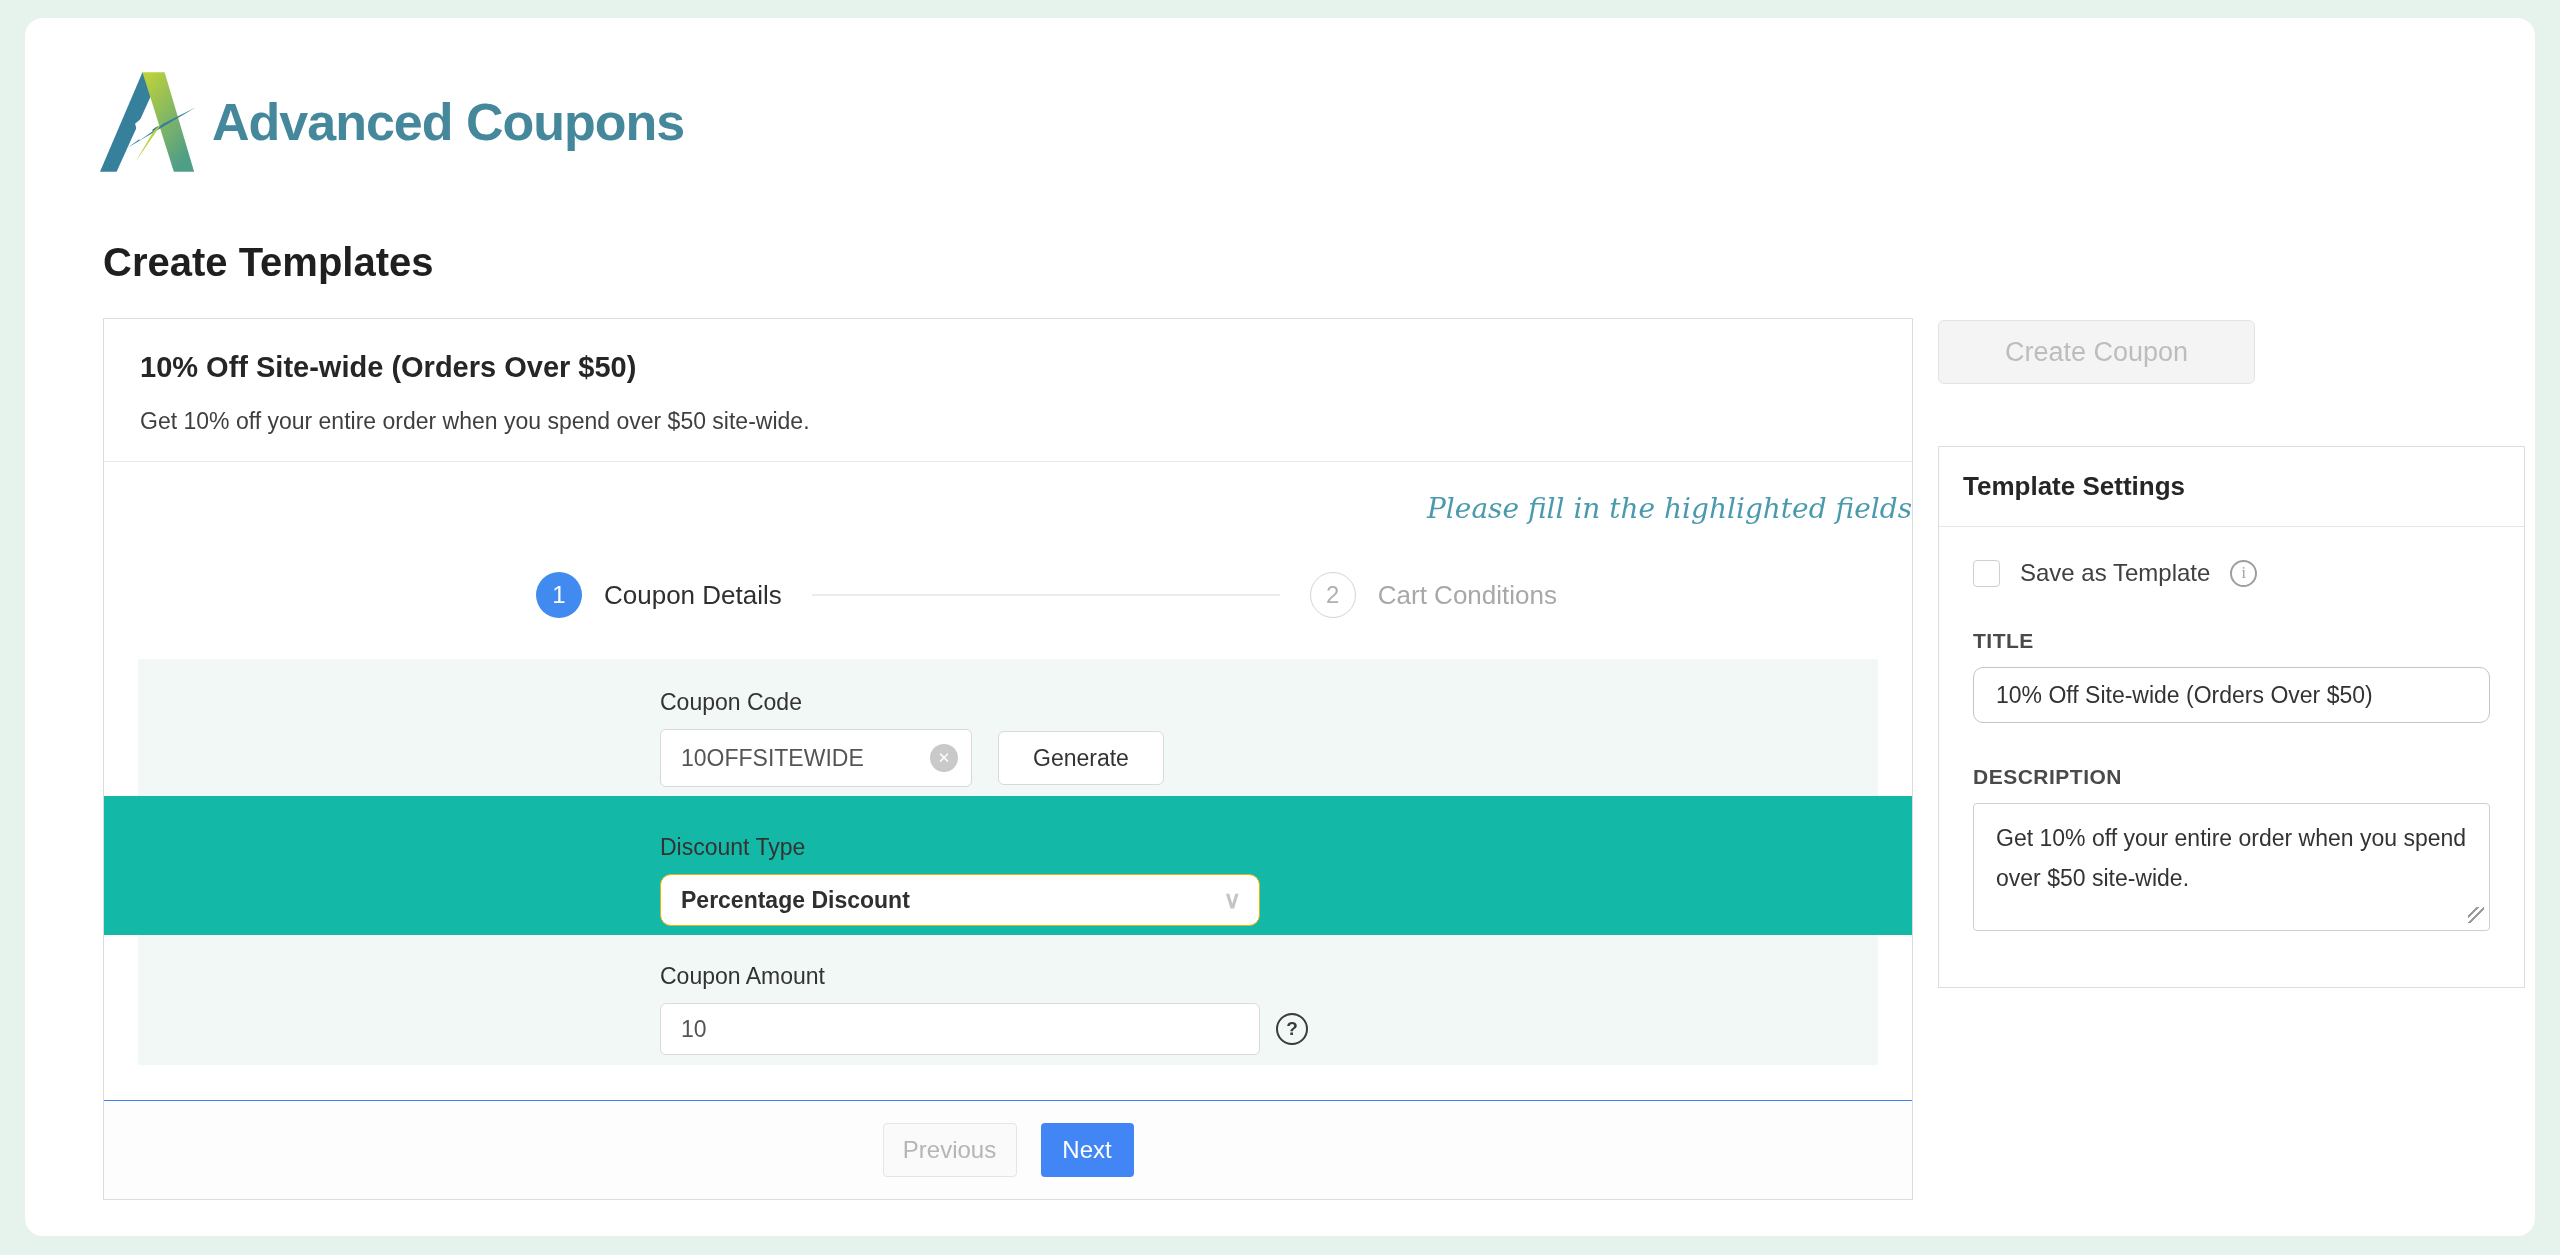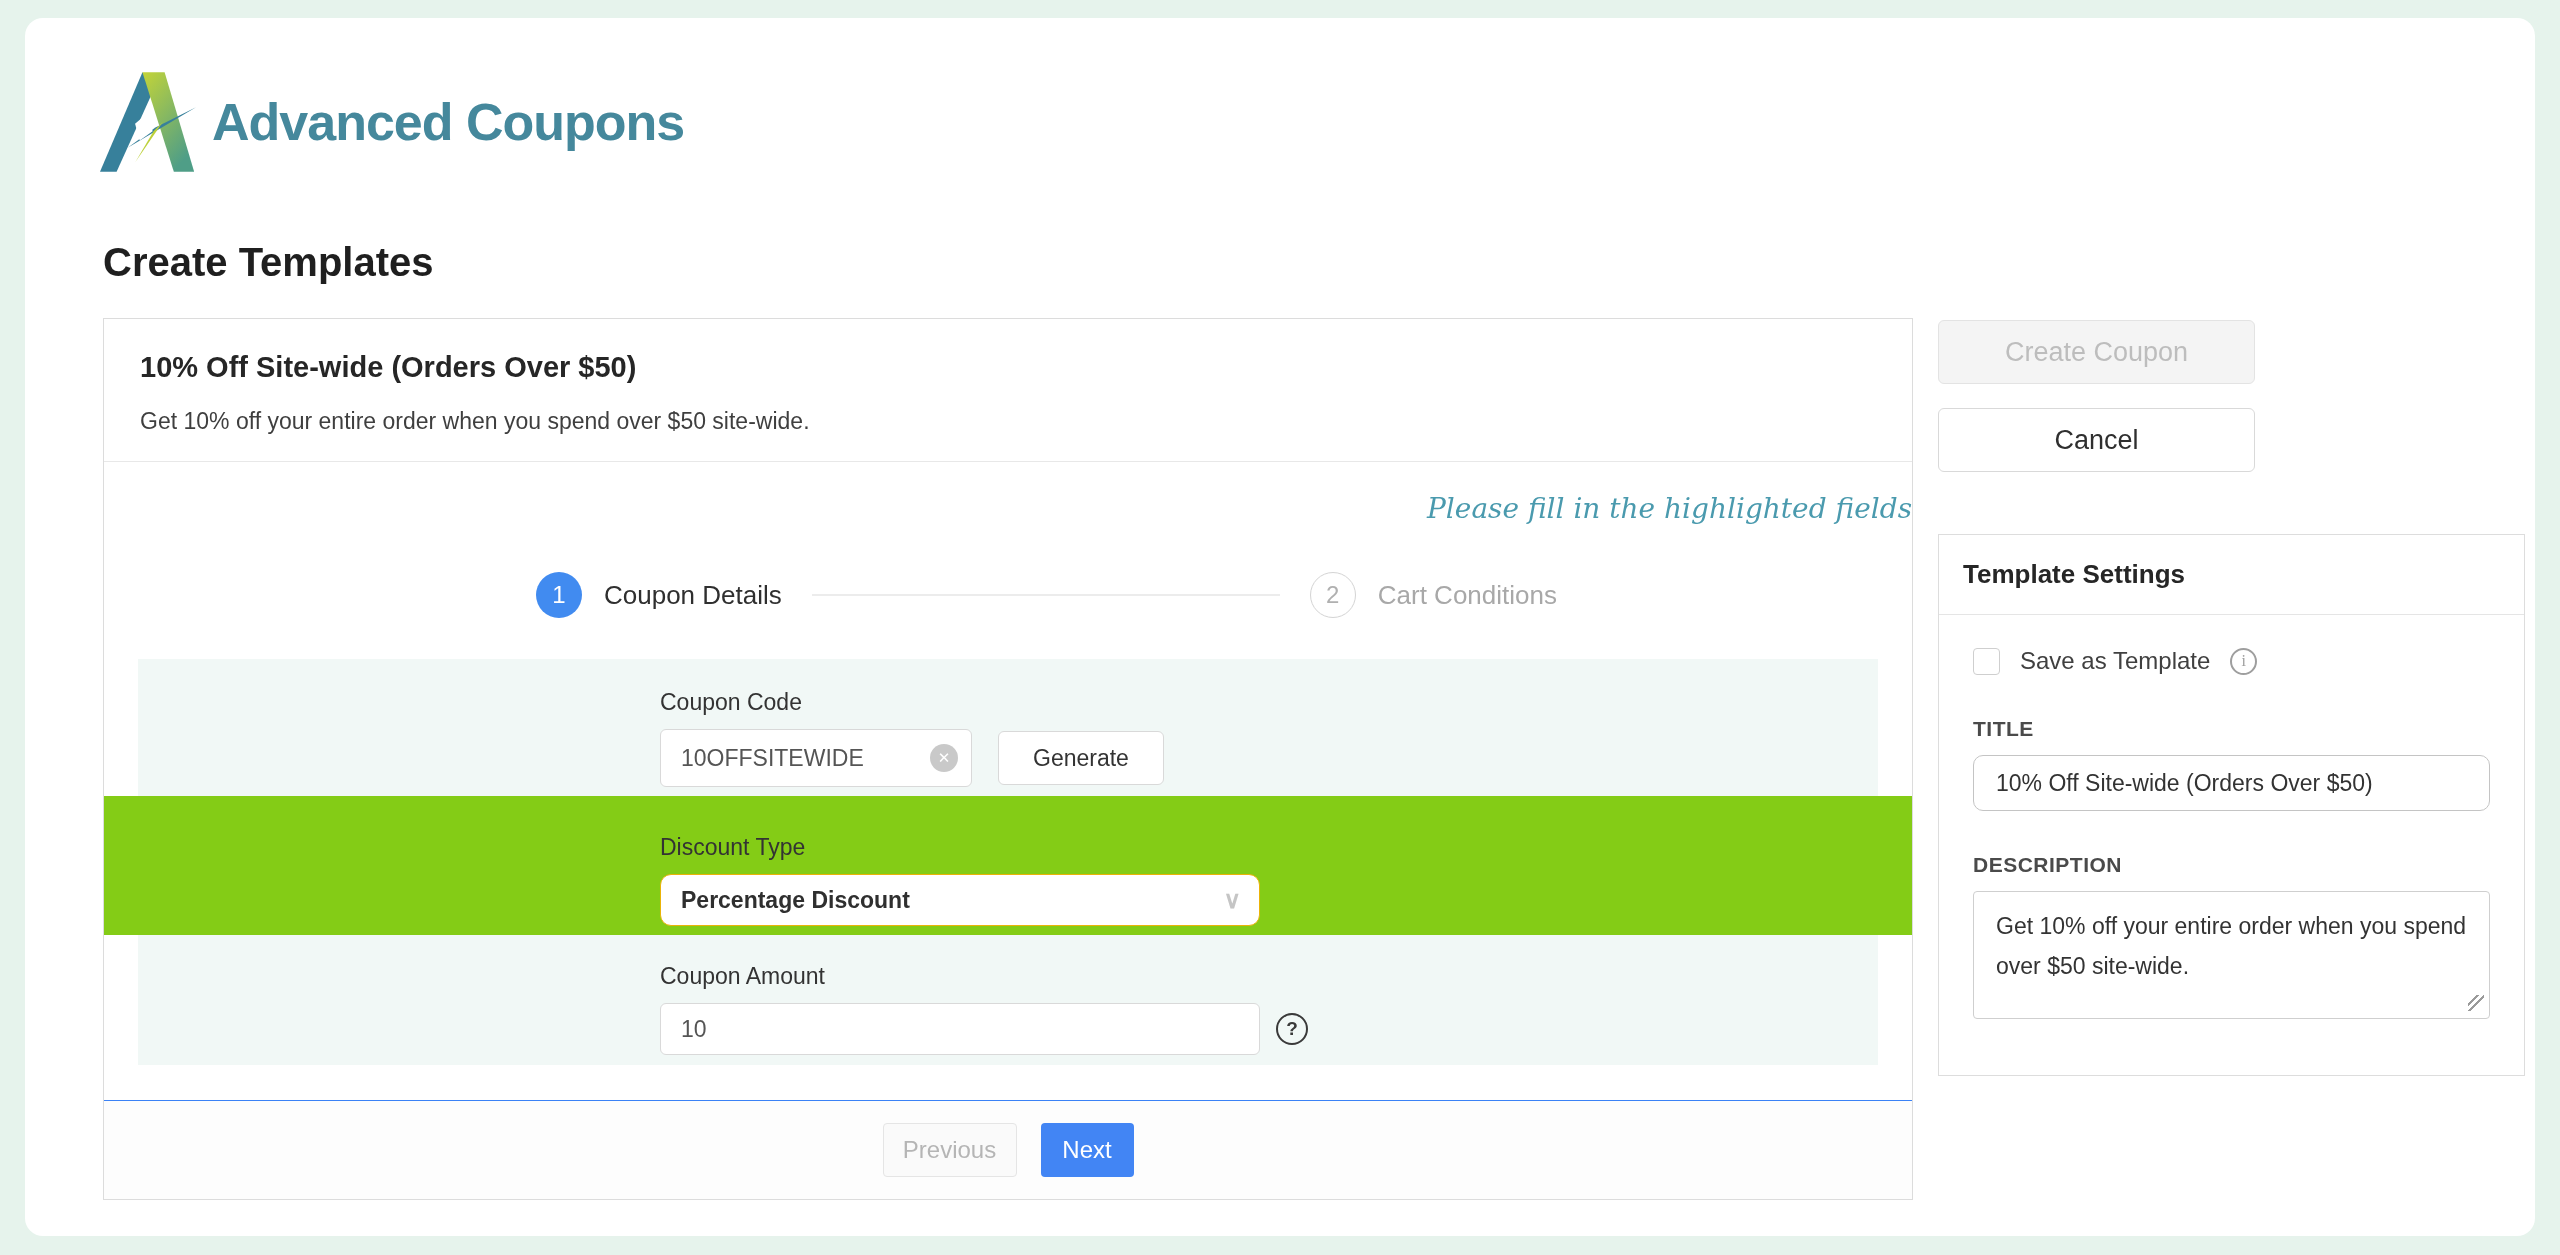--- a/index.html
+++ b/index.html
@@ -44,21 +44,21 @@
   .step-active .step-label{color:#2f2f2f;}
   .step-idle .step-circle{background:#fff;border:1px solid #d4d4d4;color:#b0b0b0;}
   .step-idle .step-label{color:#a8a8a8;}
   .step-label{font-size:26px;}
   .step-connector{width:468px;height:2px;background:#ececec;margin:0 30px;}
 
   
   .row{box-sizing:border-box;}
   .row-highlight{margin:0 34px;background:#f1f8f6;}
   .row-code{margin-top:40px;height:137px;padding:30px 0 0 522px;}
-  .row-type{height:139px;padding:38px 0 0 556px;background:#84cc16;}
+  .row-type{height:139px;padding:38px 0 0 556px;background:#14b8a6;}
   .row-amount{height:130px;padding:28px 0 0 522px;}
   .field-label{font-size:23px;color:#333;margin-bottom:13px;}
   .field-line{display:flex;align-items:center;}
   .text-input{
     box-sizing:border-box;height:58px;border:1px solid #d9d9d9;border-radius:6px;
     background:#fff;font-size:23px;color:#555;padding:0 58px 0 20px;
     font-family:"Liberation Sans",sans-serif;outline:none;
   }
   .code-wrap{position:relative;width:312px;}
   .code-wrap .text-input{width:312px;}
@@ -224,21 +224,20 @@
       </div>
 
       <div class="card-footer">
         <button class="btn-prev" disabled="">Previous</button>
         <button class="btn-next">Next</button>
       </div>
     </div>
 
     <div class="sidebar">
       <button class="btn-create" disabled="">Create Coupon</button>
-      <button class="btn-cancel">Cancel</button>
 
       <div class="panel">
         <div class="panel-head">Template Settings</div>
         <div class="panel-body">
           <div class="cb-row">
             <div class="checkbox"></div>
             <div class="cb-label">Save as Template</div>
             <div class="info-icon">i</div>
           </div>
 

